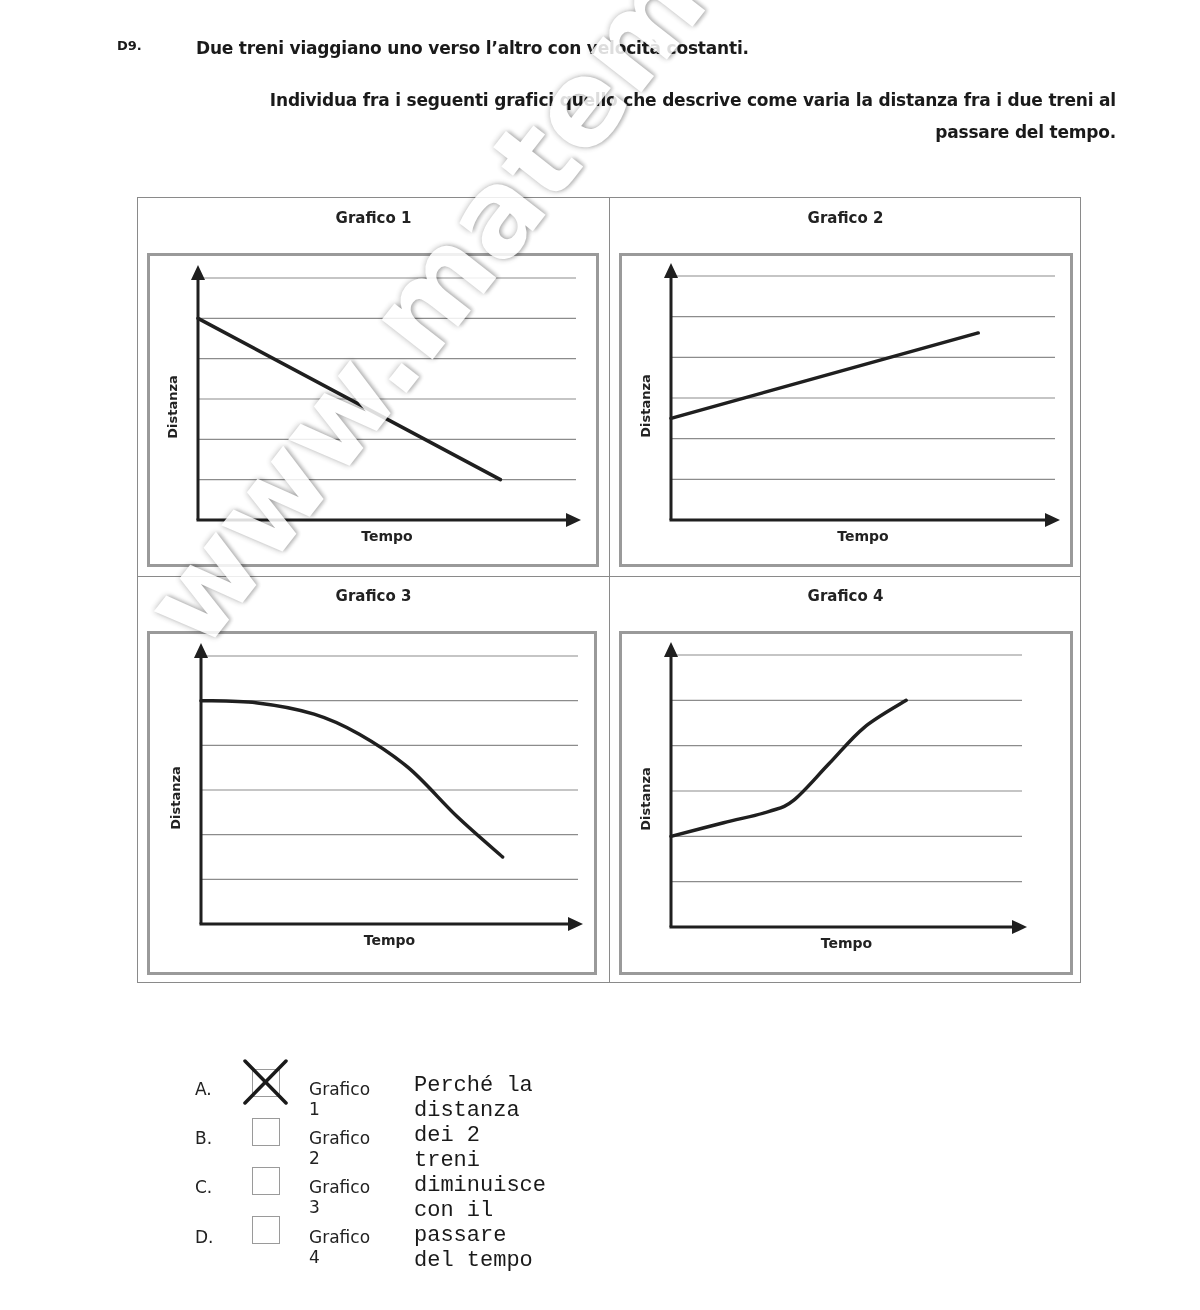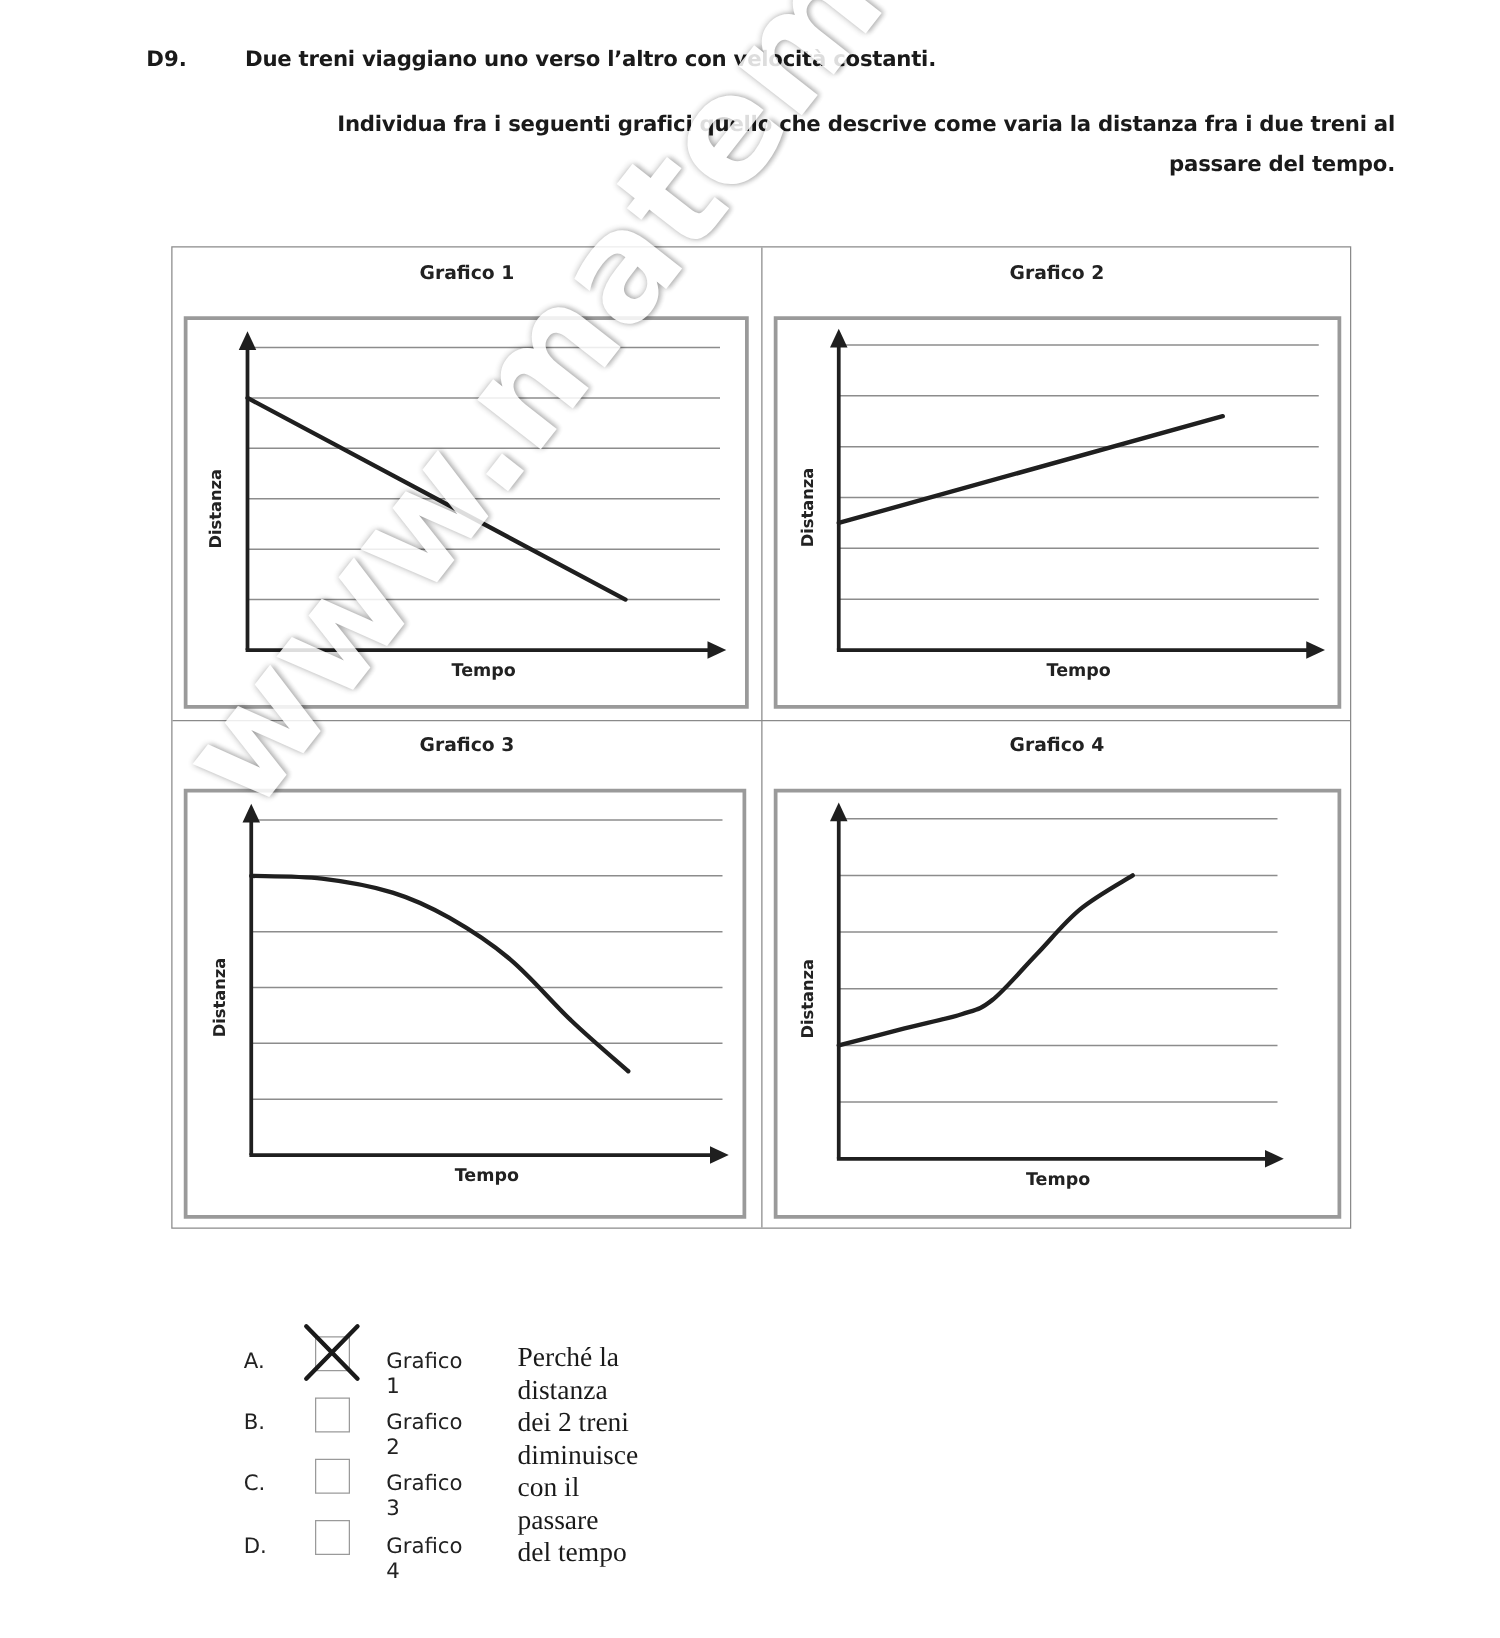--- a/index.html
+++ b/index.html
@@ -2,21 +2,21 @@
 <html><head>
 <meta charset="utf-8">
 <style>
   html, body { margin: 0; padding: 0; background: #ffffff; }
   body {
     width: 1200px; height: 1310px; position: relative; overflow: hidden;
     font-family: "Liberation Sans", sans-serif; color: #1a1a1a;
   }
   .q-num {
     position: absolute; left: 117px; top: 38px;
-    font-family: "DejaVu Sans", sans-serif; font-weight: bold; font-size: 17px;
+    font-family: "DejaVu Sans", sans-serif; font-weight: bold; font-size: 13px;
   }
   .q-line {
     position: absolute; left: 196px;
     font-family: "DejaVu Sans", sans-serif; font-weight: bold; font-size: 17px;
     letter-spacing: -0.2px;
     text-align: right;
   }
   .q1 { top: 38px; }
   .q2 { top: 84px; width: 920px; line-height: 32px; }
 
@@ -46,21 +46,21 @@
     position: absolute; left: 252px; width: 28px; height: 28px;
     border: 1px solid #9a9a9a; box-sizing: border-box; background: #fff;
   }
   .ans-x { position: absolute; left: 242px; top: 1058px; }
   .ans-label {
     position: absolute; left: 309px;
     font-family: "DejaVu Sans", sans-serif; font-size: 17px; color: #222;
   }
   .ans-note {
     position: absolute; left: 414px; top: 1073px;
-    font-family: Liberation Serif, serif; font-size: 22px; color: #1a1a1a;
+    font-family: Liberation Mono, monospace; font-size: 22px; color: #1a1a1a;
   }
   .watermark {
     position: absolute; left: 170px; top: 560px;
     font-family: "DejaVu Sans", sans-serif; font-weight: bold; font-size: 118px;
     color: #ffffff; transform: rotate(-52deg); transform-origin: left center;
     text-shadow: 0 0 6px rgba(0,0,0,0.35), 2px 2px 4px rgba(0,0,0,0.2);
     white-space: nowrap; pointer-events: none; opacity: 0.85;
   }
 </style>
 </head>

